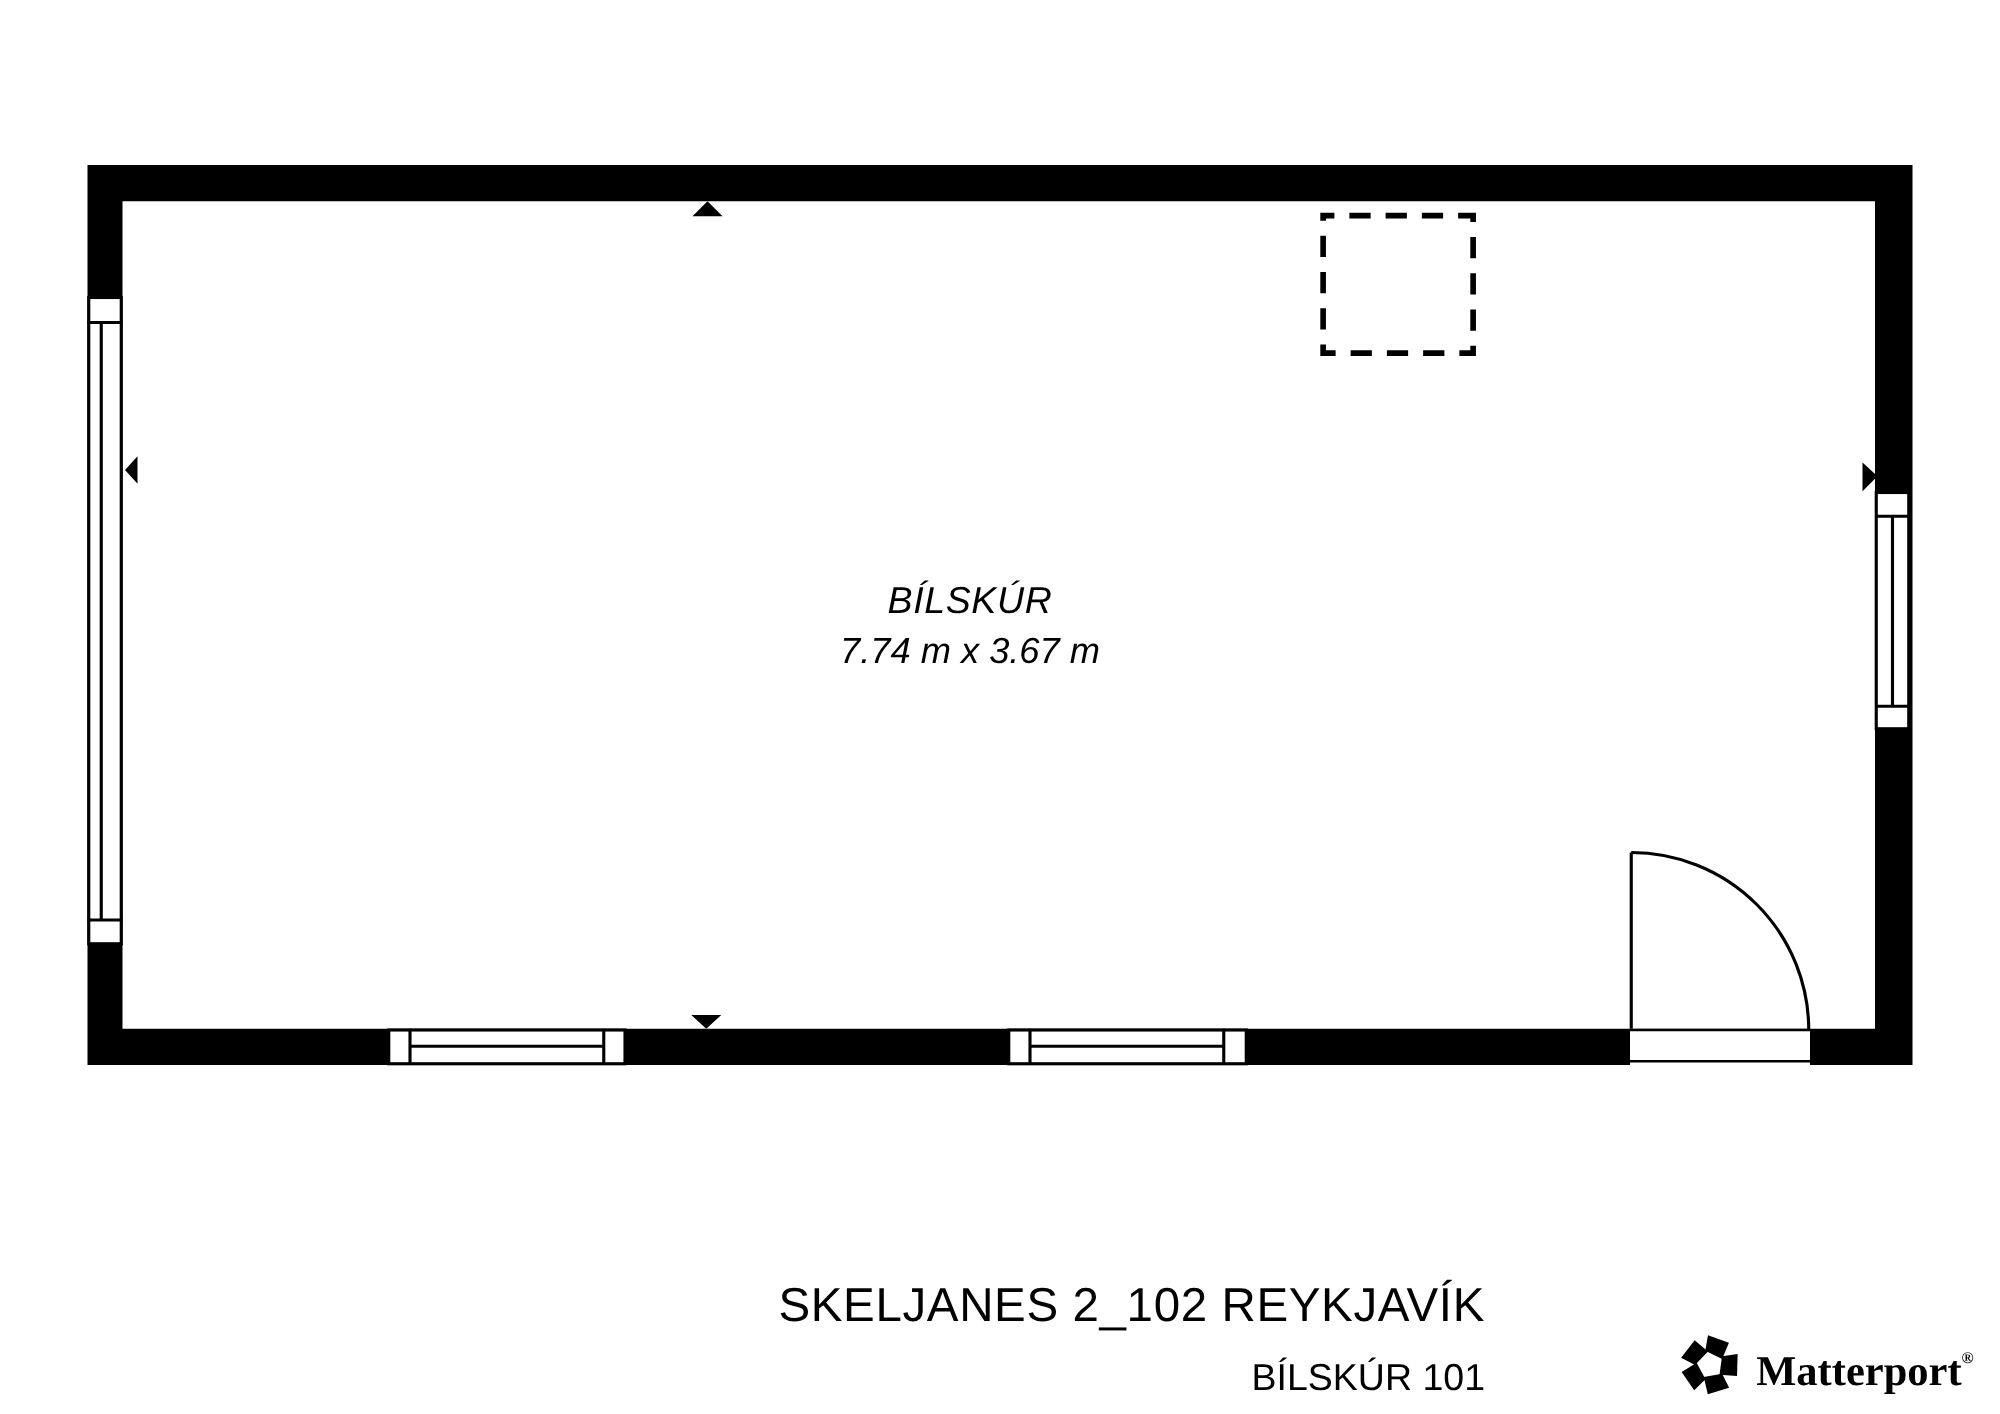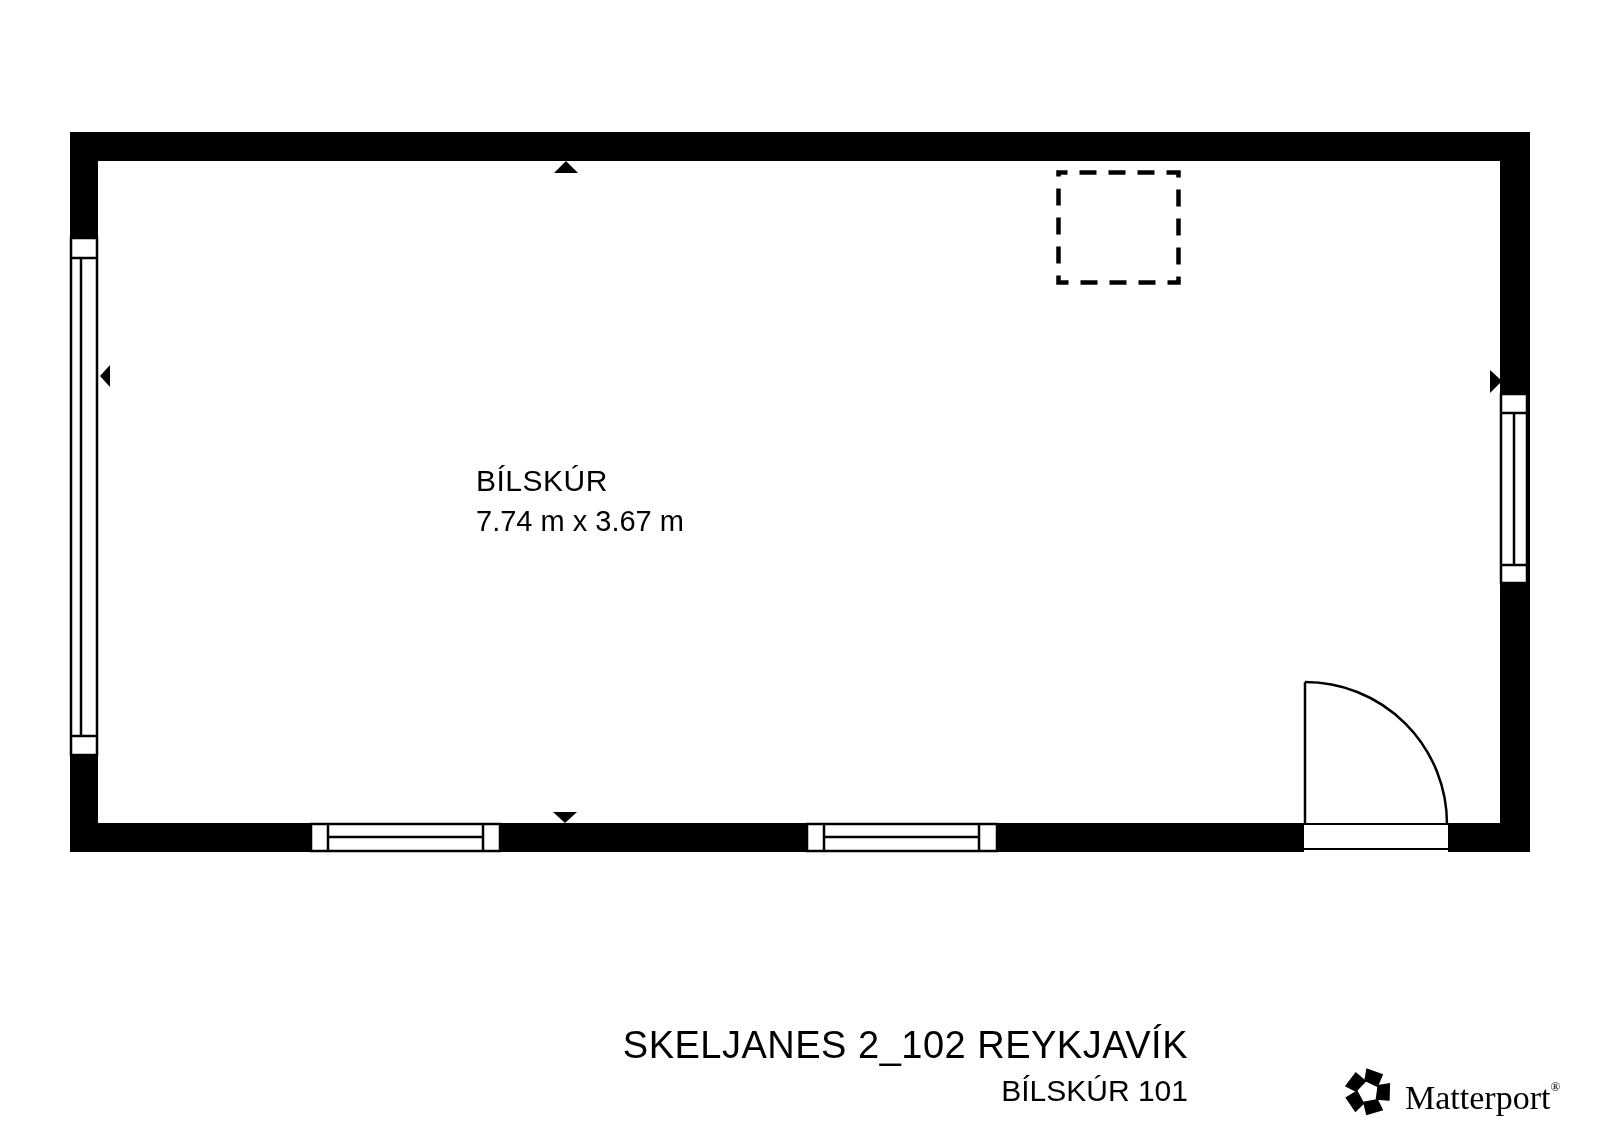--- a/index.html
+++ b/index.html
@@ -8,43 +8,45 @@
     width:1600px;height:1131px;
     background:#ffffff;
     overflow:hidden;
     font-family:"Liberation Sans", sans-serif;
     color:#000;
   }
   .plan-svg{position:absolute;left:0;top:0;}
   .room-label{
     position:absolute;
     left:476px;top:462px;width:600px;
+    text-align:center;
+    font-style:italic;
   }
   .room-name{font-size:30px;line-height:38px;letter-spacing:0.5px;}
   .room-dims{font-size:29px;line-height:36px;margin-top:3px;}
   .footer{
     position:absolute;
     left:388px;top:1022px;width:800px;
     text-align:right;
   }
   .footer-title{font-size:38px;line-height:46px;letter-spacing:0.5px;}
-  .footer-subtitle{font-size:30px;line-height:38px;margin-top:4px;}
+  .footer-subtitle{font-size:30px;line-height:38px;margin-top:16px;}
   .footer-disclaimer{
     font-size:10px;line-height:13px;margin-top:7px;
     color:#8c8c8c;letter-spacing:0.3px;
   }
   .brand{
     position:absolute;
     left:1341px;top:1064px;height:56px;
     display:flex;align-items:center;gap:10px;
   }
   .brand-mark{width:54px;height:56px;}
   .brand-word{
     font-family:"Liberation Serif", serif;
-    font-size:34px;font-weight:400;line-height:56px;
+    font-size:34px;font-weight:700;line-height:56px;
     white-space:nowrap;
   }
   .brand-reg{
     font-family:"Liberation Serif", serif;
     font-size:13px;vertical-align:18px;
   }
 </style>
 </head>
 <body>
 

